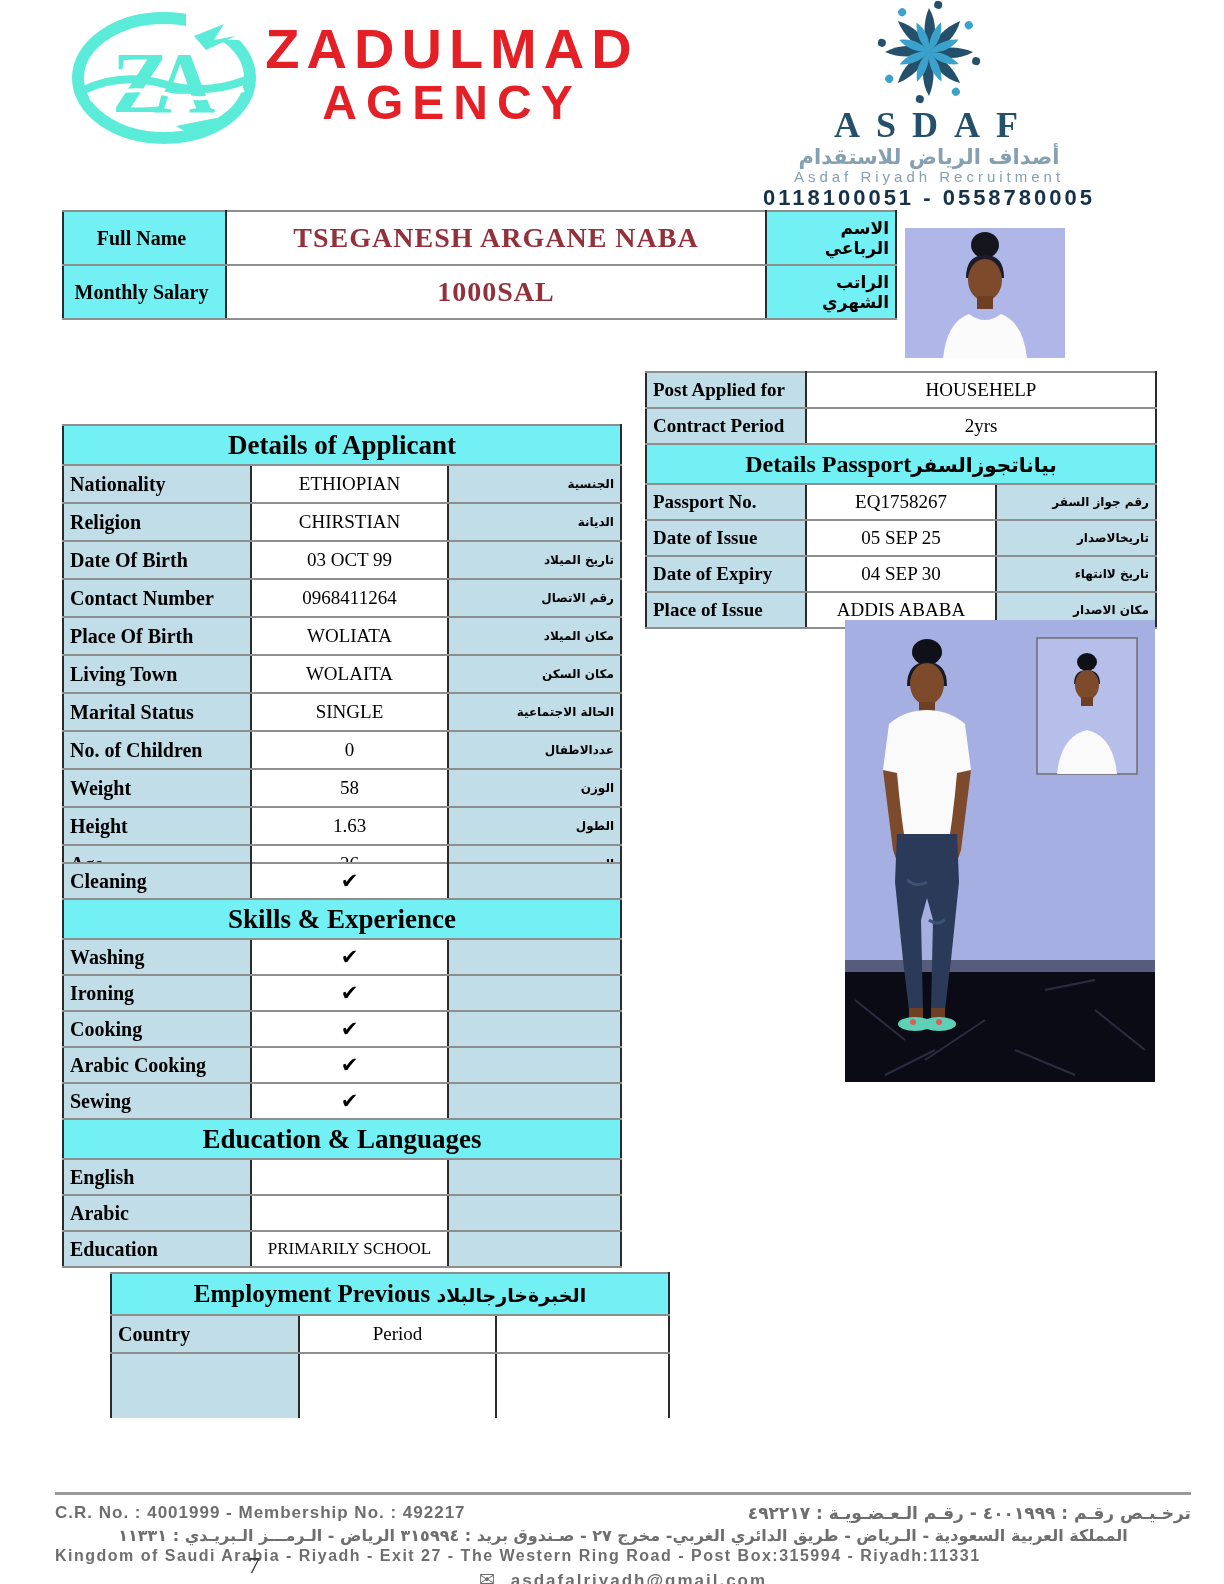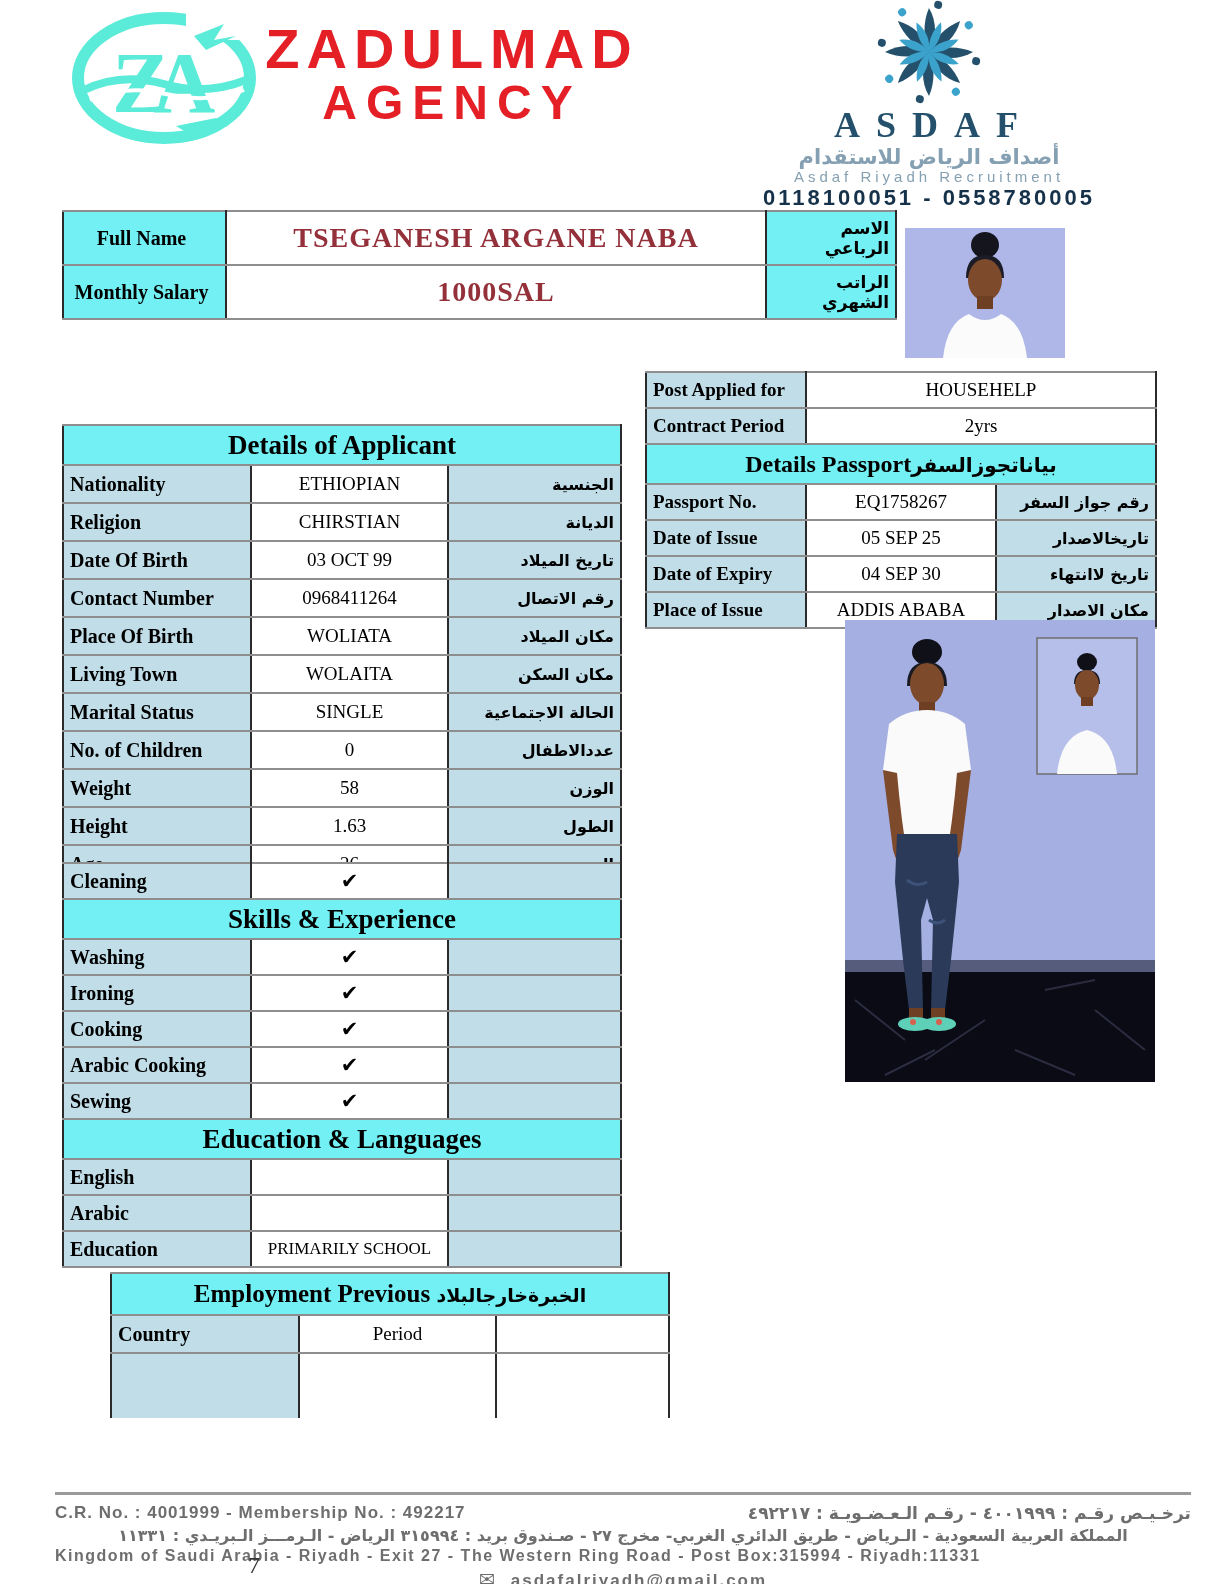--- a/index.html
+++ b/index.html
@@ -36,21 +36,21 @@
 
   
   table.tbl{border-collapse:collapse;table-layout:fixed;position:absolute;}
   table.tbl td{border-left:2px solid var(--border-dark);border-right:2px solid var(--border-dark);
         border-top:2px solid var(--border-gray);border-bottom:2px solid var(--border-gray);
         padding:0 6px;overflow:hidden;}
   table.tbl{border:2px solid #141414;}
   .hdr{background:var(--cyan);text-align:center;font-weight:bold;font-size:27px;}
   .lbl{background:var(--pale);font-weight:bold;font-size:20px;padding-left:8px;}
   .val{background:#fff;text-align:center;font-size:19px;}
-  .ara{background:var(--pale);text-align:right;font-weight:bold;font-size:16px;direction:rtl;}
+  .ara{background:var(--pale);text-align:right;font-weight:bold;font-size:12px;direction:rtl;}
   .ar{font-family:"DejaVu Sans",sans-serif;}
   .r52{height:52px;} .r38{height:38px;} .r36{height:36px;} .r34{height:34px;} .r40{height:40px;} .r64{height:64px;}
 
   .name-tbl .lbl{background:var(--cyan);text-align:center;padding-left:0;}
   .name-tbl .ara{background:var(--cyan);font-size:17px;}
   .name-val{color:var(--darkred);font-weight:bold;font-size:28px;letter-spacing:1px;}
   .check{font-family:"DejaVu Sans",sans-serif;font-size:21px;font-weight:bold;}
   .small-val{font-size:17px;}
   .period{font-size:19px;}
   .no-bb{border-bottom:none !important;}

